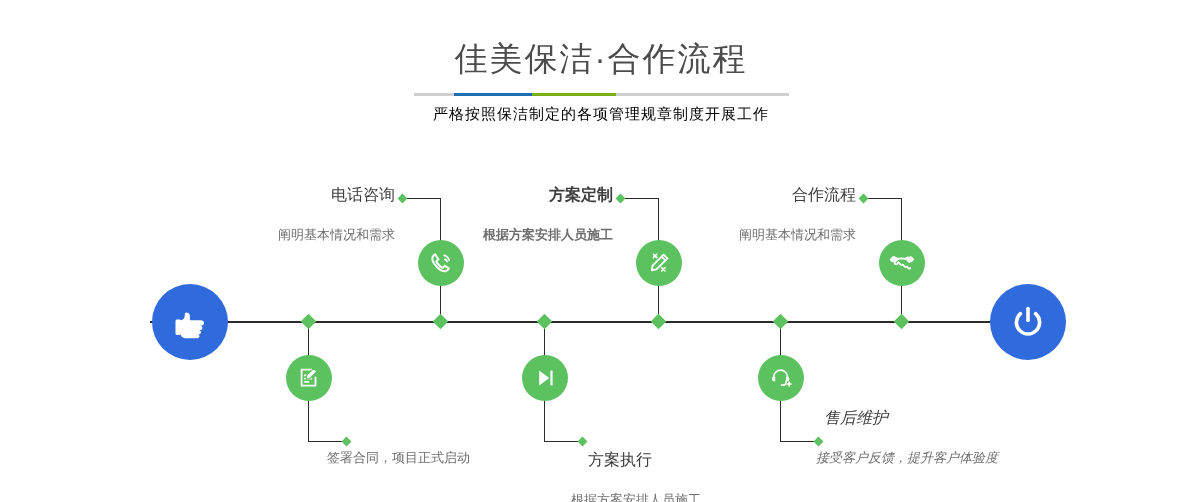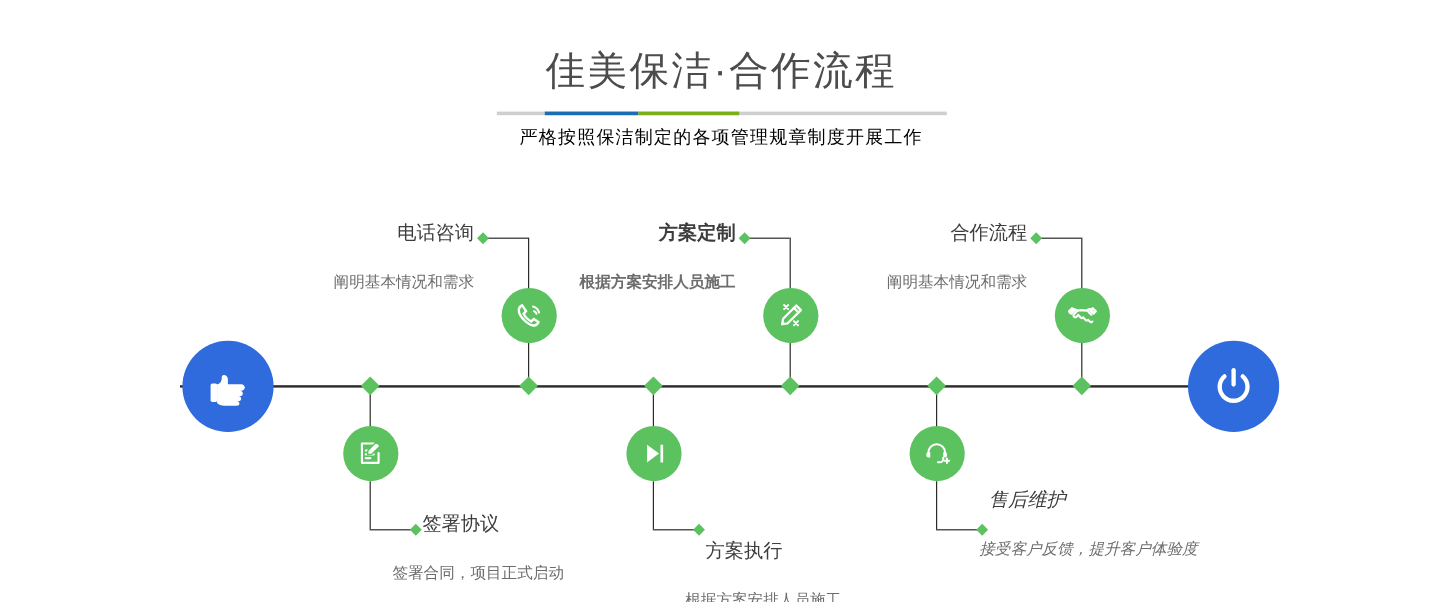--- a/index.html
+++ b/index.html
@@ -282,21 +282,20 @@
           <line x1="9.8" y1="17.8" x2="13.6" y2="17.8"></line>
           <path d="M18.6 4.4l3.2 3.2-7 7-3.6 0.4 0.4-3.6z" fill="#ffffff" stroke="#5cc15f" stroke-width="1.2"></path>
         </g>
       </svg>
     </span>
   </div>
   <div class="elbow-v" style="left:308px; top:401px; height:40px;"></div>
   <div class="elbow-h" style="left:308px; top:441px; width:38px;"></div>
   <div class="dot" style="left:343px; top:438px;"></div>
   <div class="label below" style="left:352px; top:428px; width:215px;">
-    <div class="l-title">签署协议</div>
     <div class="l-desc" style="margin-left:-25px;">签署合同，项目正式启动</div>
   </div>
 
   <div class="stem" style="left:544px; top:322px; height:40px;"></div>
   <div class="diamond" style="left:539px; top:316px;"></div>
   <div class="node-icon" style="left:522px; top:355px;">
     <span>
       <svg width="28" height="28" viewBox="0 0 28 28">
         <g fill="#ffffff">
           <path d="M8.2 6.6l10 7.4-10 7.4z"></path>

